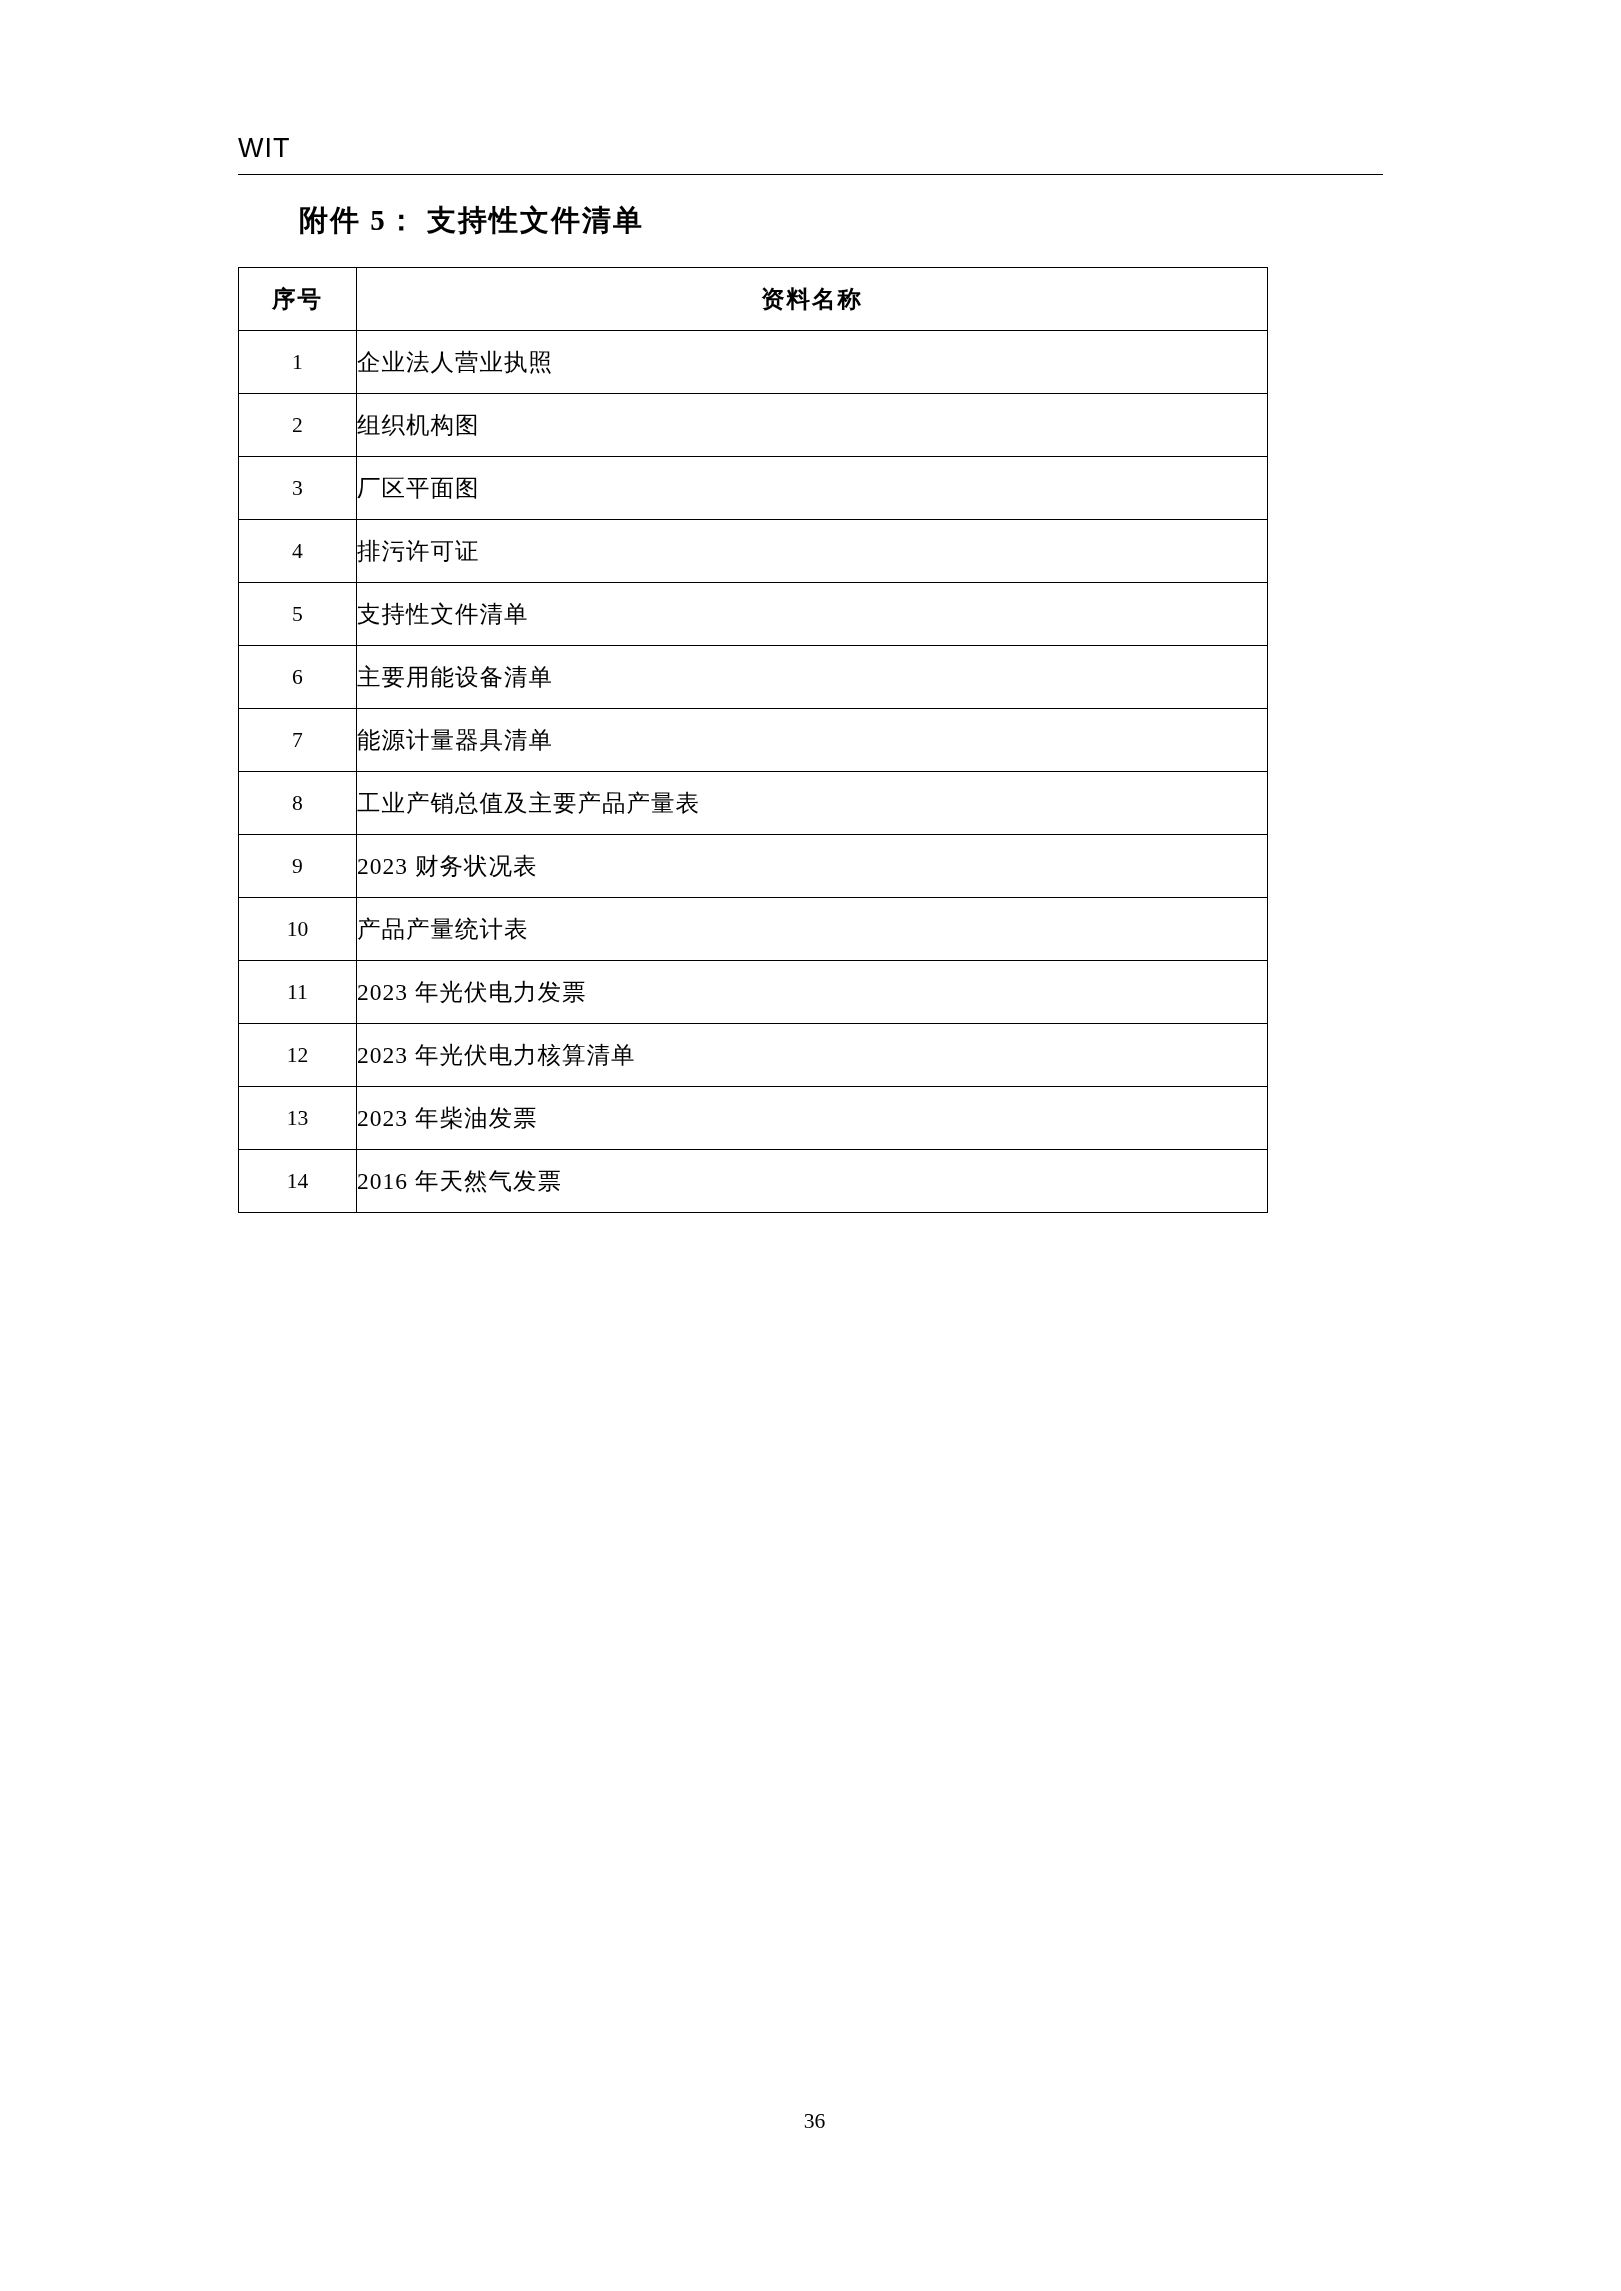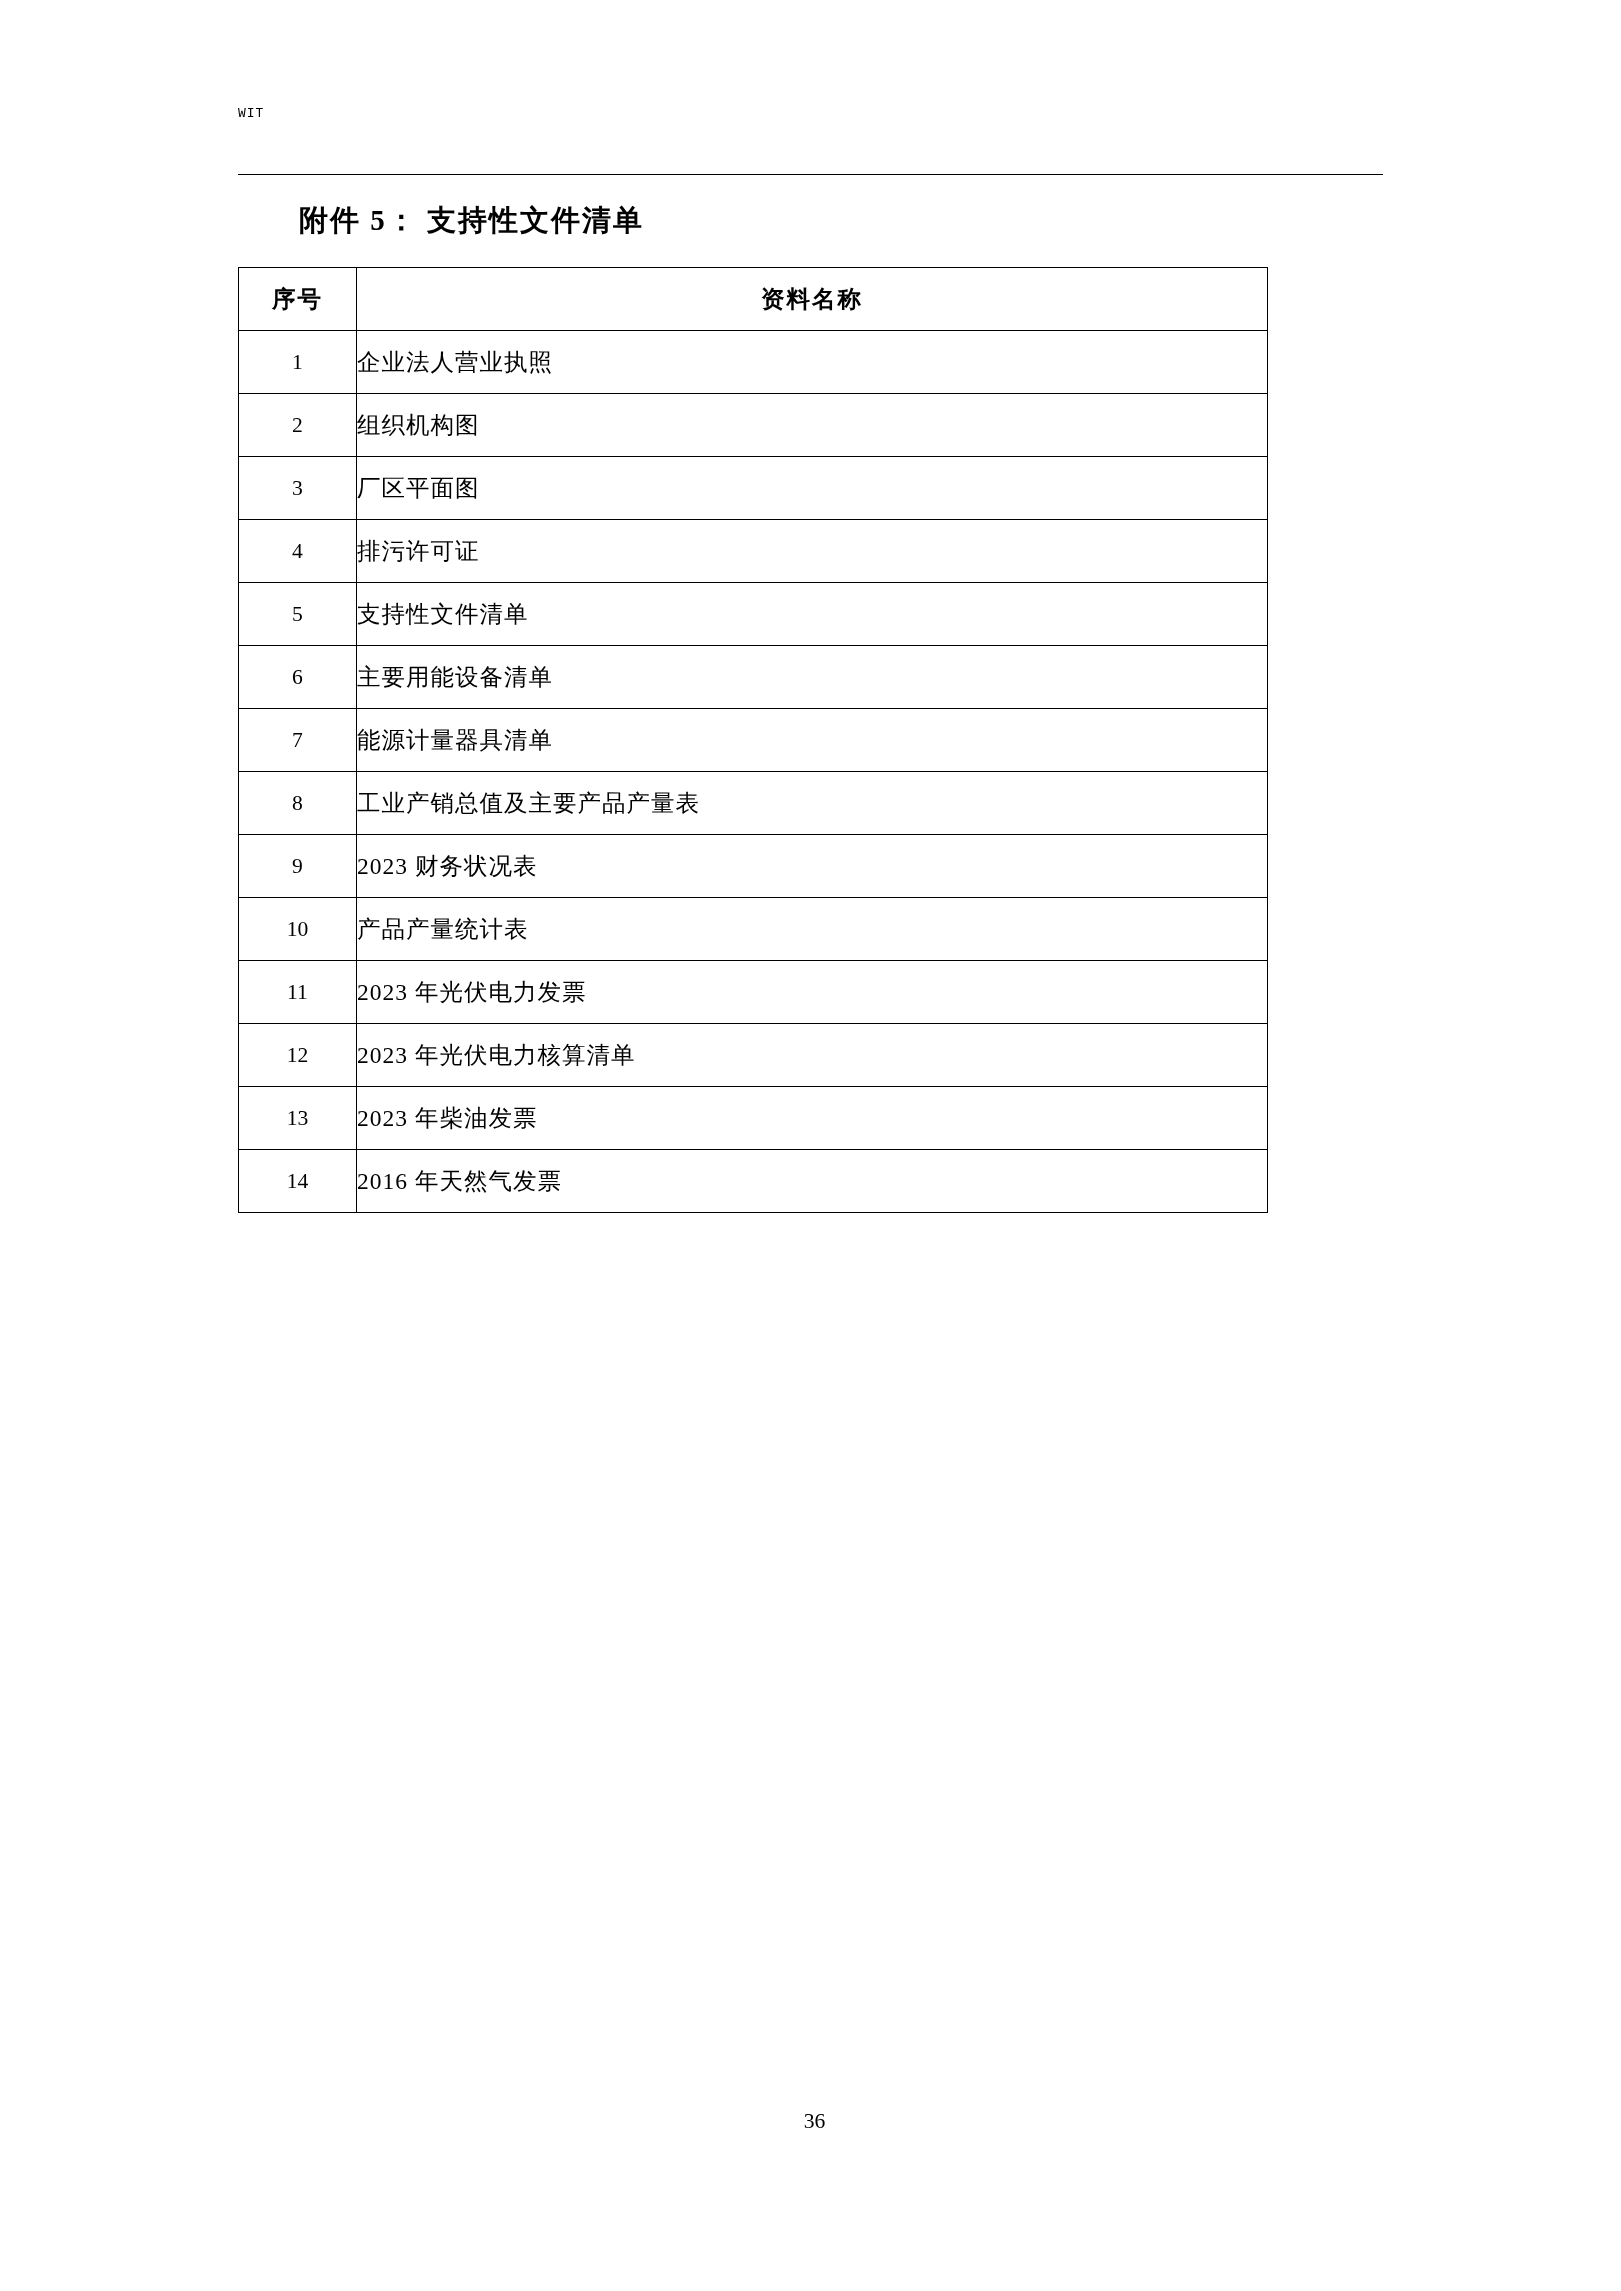--- a/index.html
+++ b/index.html
@@ -32,24 +32,25 @@
     align-items: baseline;
     justify-content: space-between;
   }
   .header-title {
     font-family: "Liberation Serif", serif;
     font-size: 20.6px;
     letter-spacing: 0.5px;
     white-space: nowrap;
   }
   .header-right {
-    font-family: Liberation Mono, monospace;
-    font-size: 13px;
+    font-family: Liberation Sans, sans-serif;
+    font-size: 27px;
     letter-spacing: 1px;
     padding-right: 29px;
+    margin-top: 27px;
   }
   .header-rule {
     position: absolute;
     left: 238px;
     top: 174px;
     width: 1145px;
     border-top: 1.6px solid #000000;
   }
   
   .section-title {

